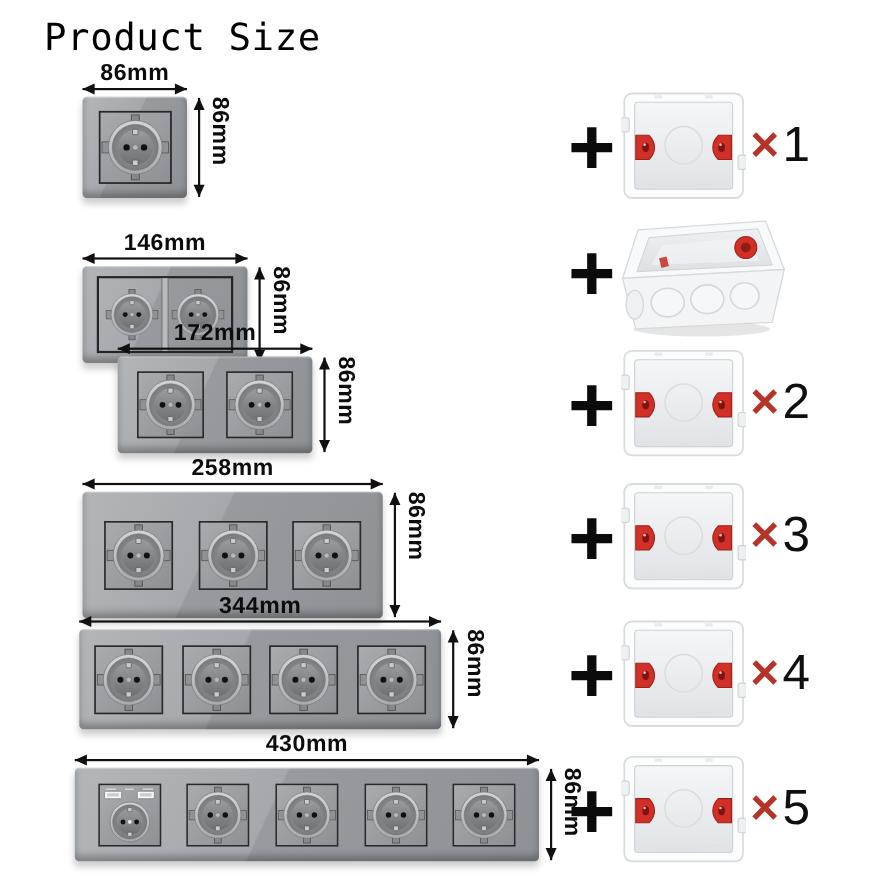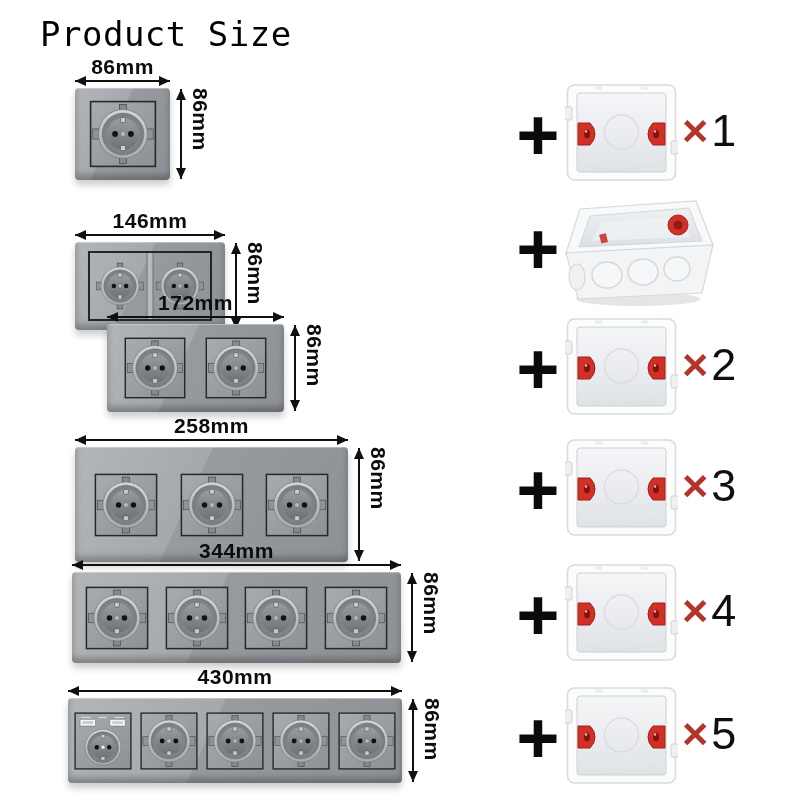--- a/index.html
+++ b/index.html
@@ -239,21 +239,21 @@
           <use href="#sym-socket"></use>
         </svg>
       <svg class="sock sock-68">
           <use href="#sym-socket"></use>
         </svg>
     </div>
     <div class="dim-v"></div>
     <div class="dim-label-v">86mm</div>
   </div>
 
-  <div class="prow" style="left:68px;top:698px;width:334px;height:85px;">
+  <div class="prow" style="left:68px;top:698px;width:422px;height:85px;">
     <div class="dim-label-h">430mm</div>
     <div class="dim-h"></div>
     <div class="panel">
       <svg class="sock sock-62">
           <use href="#sym-usb"></use>
         </svg>
       <svg class="sock sock-62">
           <use href="#sym-socket"></use>
         </svg>
       <svg class="sock sock-62">

